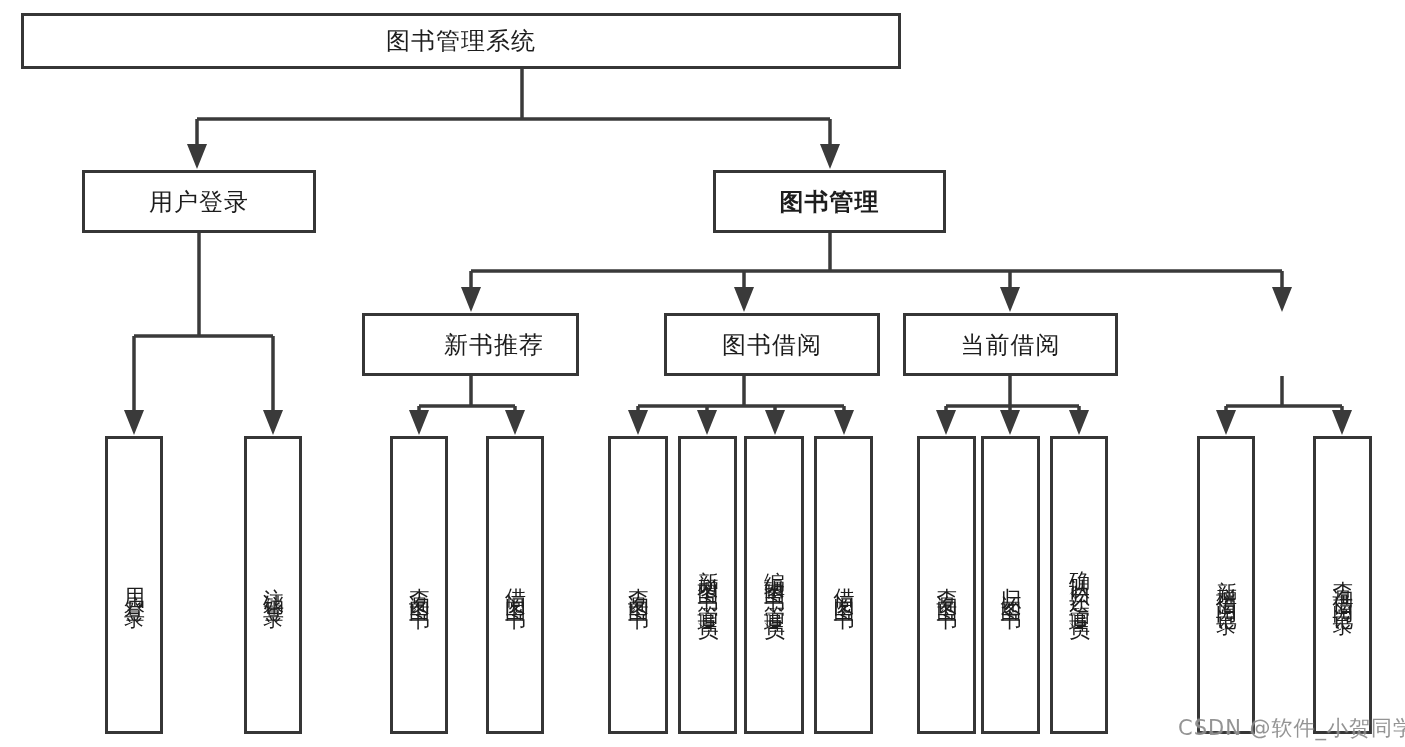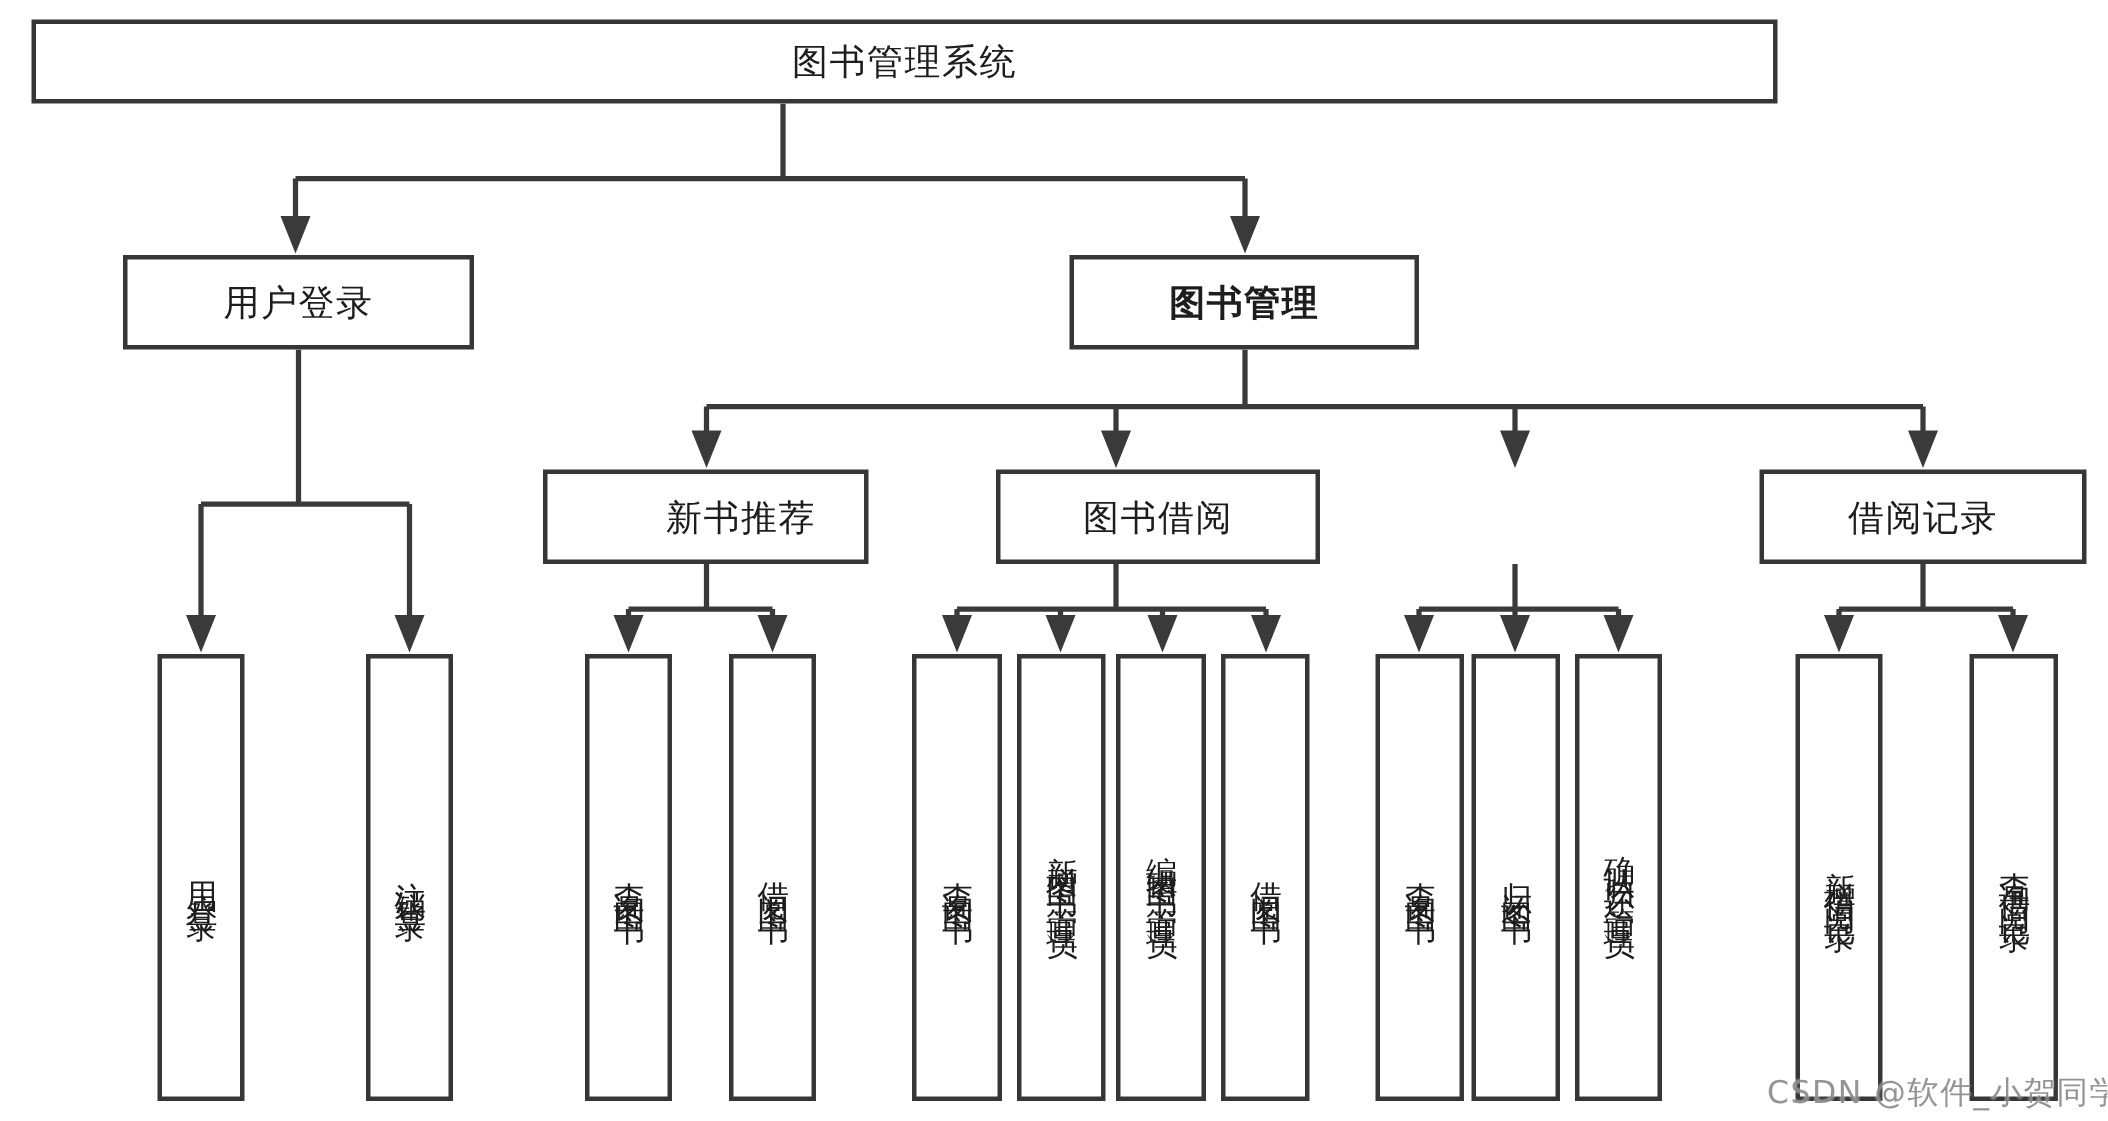--- a/index.html
+++ b/index.html
@@ -127,28 +127,28 @@
       <polygon points="765,410 785,410 775,435"></polygon>
       <polygon points="834,410 854,410 844,435"></polygon>
       <polygon points="936,410 956,410 946,435"></polygon>
       <polygon points="1000,410 1020,410 1010,435"></polygon>
       <polygon points="1069,410 1089,410 1079,435"></polygon>
       <polygon points="1216,410 1236,410 1226,435"></polygon>
       <polygon points="1332,410 1352,410 1342,435"></polygon>
     </g>
   </svg>
 
-  <div class="box hbox root-box" style="left:21px; top:13px; width:1164px; height:56px;">图书管理系统</div>
+  <div class="box hbox root-box" style="left:21px; top:13px; width:880px; height:56px;">图书管理系统</div>
 
   <div class="box hbox" style="left:82px; top:170px; width:234px; height:63px;">用户登录</div>
   <div class="box hbox" style="left:713px; top:170px; width:233px; height:63px;font-weight:bold;">图书管理</div>
 
   <div class="box hbox" style="left:362px; top:313px; width:217px; height:63px;padding-left:47px;">新书推荐</div>
   <div class="box hbox" style="left:636px; top:313px; width:216px; height:63px;margin-left:28px;">图书借阅</div>
-  <div class="box hbox" style="left:1173px; top:313px; width:218px; height:63px;">借阅记录</div>
+  <div class="box hbox" style="left:903px; top:313px; width:215px; height:63px;">当前借阅</div>
 
   <div class="box vbox" style="left:105px; top:436px; width:58px; height:298px;">
     <span class="vtext">用户登录</span>
   </div>
   <div class="box vbox" style="left:244px; top:436px; width:58px; height:298px;">
     <span class="vtext">注销登录</span>
   </div>
 
   <div class="box vbox" style="left:390px; top:436px; width:58px; height:298px;">
     <span class="vtext">查询图书</span>

